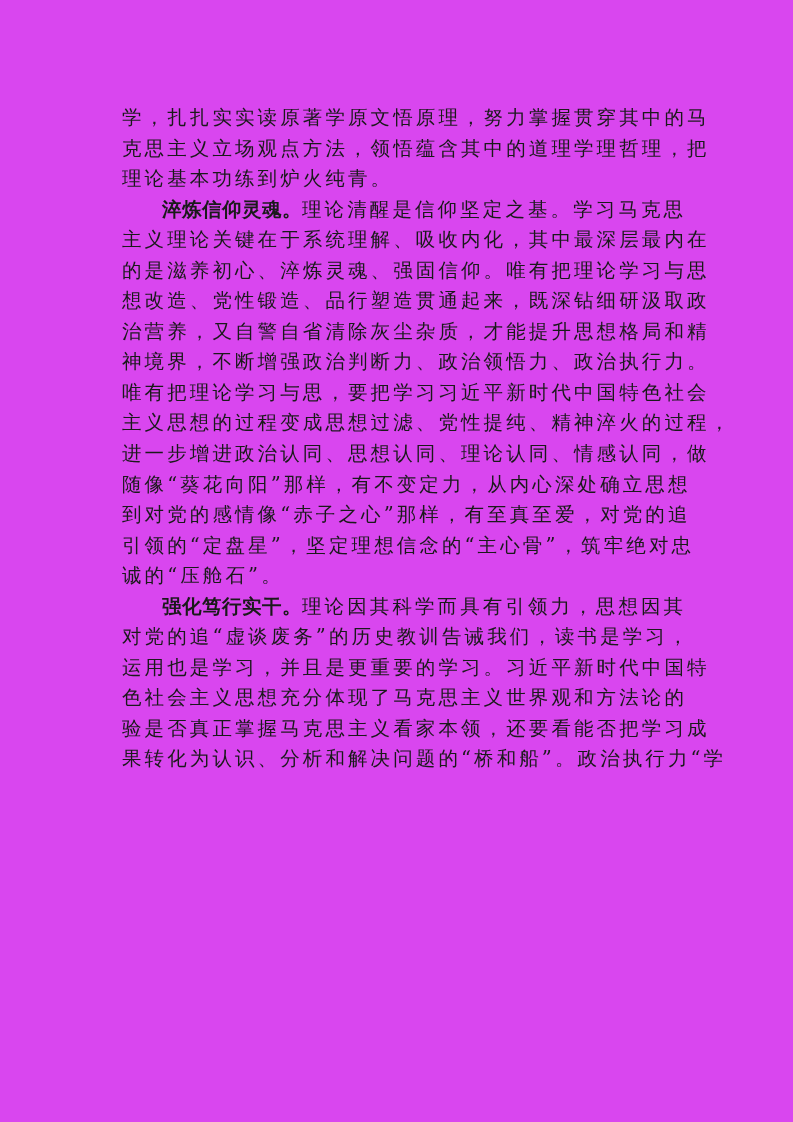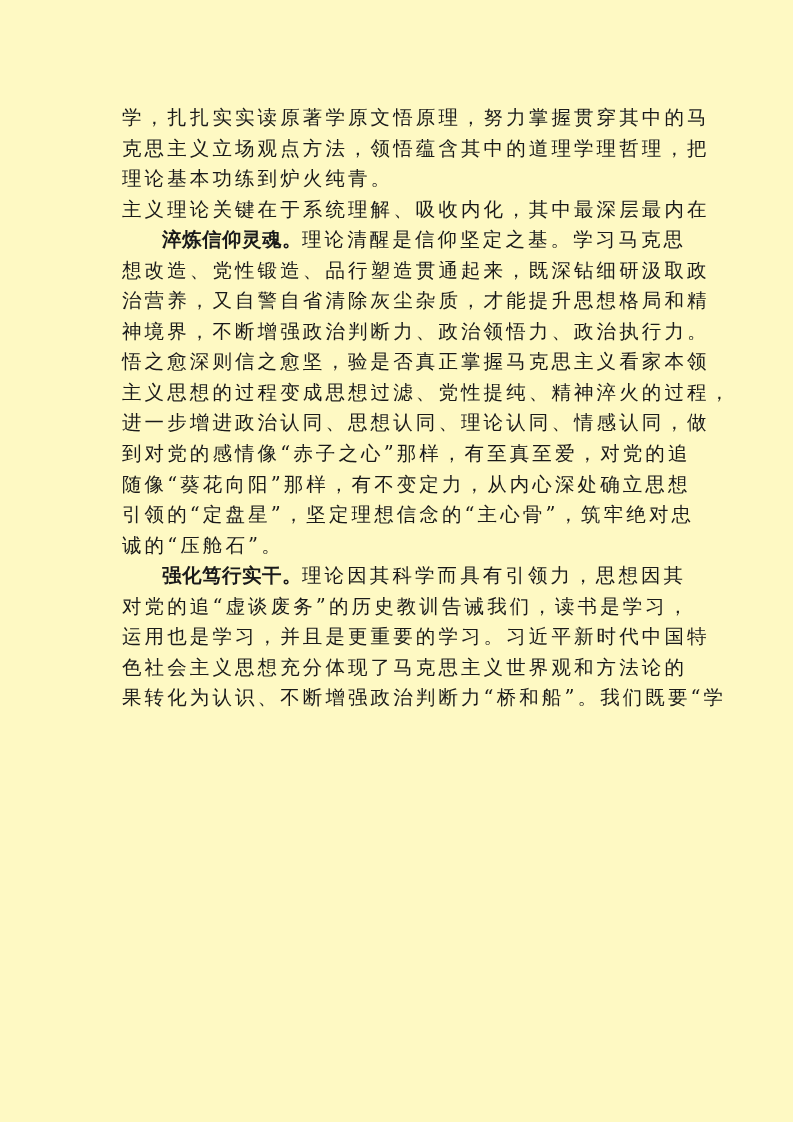--- a/index.html
+++ b/index.html
@@ -13,21 +13,21 @@
       position: relative;
       overflow: hidden;
       font-family: "DejaVu Serif", "Liberation Serif", serif;
       color: #1a1a1a;
     }
     .page {
       position: absolute;
       left: 0; top: 0;
       width: 793px;
       height: 1122px;
-      background: #fef9c3;
+      background: #d946ef;
     }
     .text-block {
       position: absolute;
       left: 122px;
       top: 103px;
       width: 552px;
     }
     .line {
       height: 30.56px;
       line-height: 30.56px;
@@ -56,36 +56,38 @@
 <div class="page">
   <div class="text-block">
 
     <div class="para">
       <div class="line">学，扎扎实实读原著学原文悟原理，努力掌握贯穿其中的马</div>
       <div class="line">克思主义立场观点方法，领悟蕴含其中的道理学理哲理，把</div>
       <div class="line last">理论基本功练到炉火纯青。</div>
     </div>
 
     <div class="para">
+      <div class="line indent"><span class="bold">淬炼信仰灵魂。</span><span>理论清醒是信仰坚定之基。学习马克思</span></div>
       <div class="line">主义理论关键在于系统理解、吸收内化，其中最深层最内在</div>
-      <div class="line indent"><span class="bold">淬炼信仰灵魂。</span><span>理论清醒是信仰坚定之基。学习马克思</span></div>
+      <div class="line">的是滋养初心、淬炼灵魂、强固信仰。唯有把理论学习与思</div>
       <div class="line">想改造、党性锻造、品行塑造贯通起来，既深钻细研汲取政</div>
       <div class="line">治营养，又自警自省清除灰尘杂质，才能提升思想格局和精</div>
       <div class="line">神境界，不断增强政治判断力、政治领悟力、政治执行力。</div>
-      <div class="line">悟之愈深则信之愈坚，验是否真正掌握马克思主义看家本领</div>
+      <div class="line">唯有把理论学习与思，要把学习习近平新时代中国特色社会</div>
       <div class="line">主义思想的过程变成思想过滤、党性提纯、精神淬火的过程，</div>
       <div class="line">进一步增进政治认同、思想认同、理论认同、情感认同，做</div>
+      <div class="line">随像“葵花向阳”那样，有不变定力，从内心深处确立思想</div>
       <div class="line">到对党的感情像“赤子之心”那样，有至真至爱，对党的追</div>
-      <div class="line">随像“葵花向阳”那样，有不变定力，从内心深处确立思想</div>
       <div class="line">引领的“定盘星”，坚定理想信念的“主心骨”，筑牢绝对忠</div>
       <div class="line last">诚的“压舱石”。</div>
     </div>
 
     <div class="para">
       <div class="line indent"><span class="bold">强化笃行实干。</span><span>理论因其科学而具有引领力，思想因其</span></div>
       <div class="line last">对党的追“虚谈废务”的历史教训告诫我们，读书是学习，</div>
       <div class="line">运用也是学习，并且是更重要的学习。习近平新时代中国特</div>
       <div class="line">色社会主义思想充分体现了马克思主义世界观和方法论的</div>
-      <div class="line">果转化为认识、不断增强政治判断力“桥和船”。我们既要“学</div>
+      <div class="line">验是否真正掌握马克思主义看家本领，还要看能否把学习成</div>
+      <div class="line">果转化为认识、分析和解决问题的“桥和船”。政治执行力“学</div>
     </div>
 
   </div>
 </div>
 
 </body></html>

